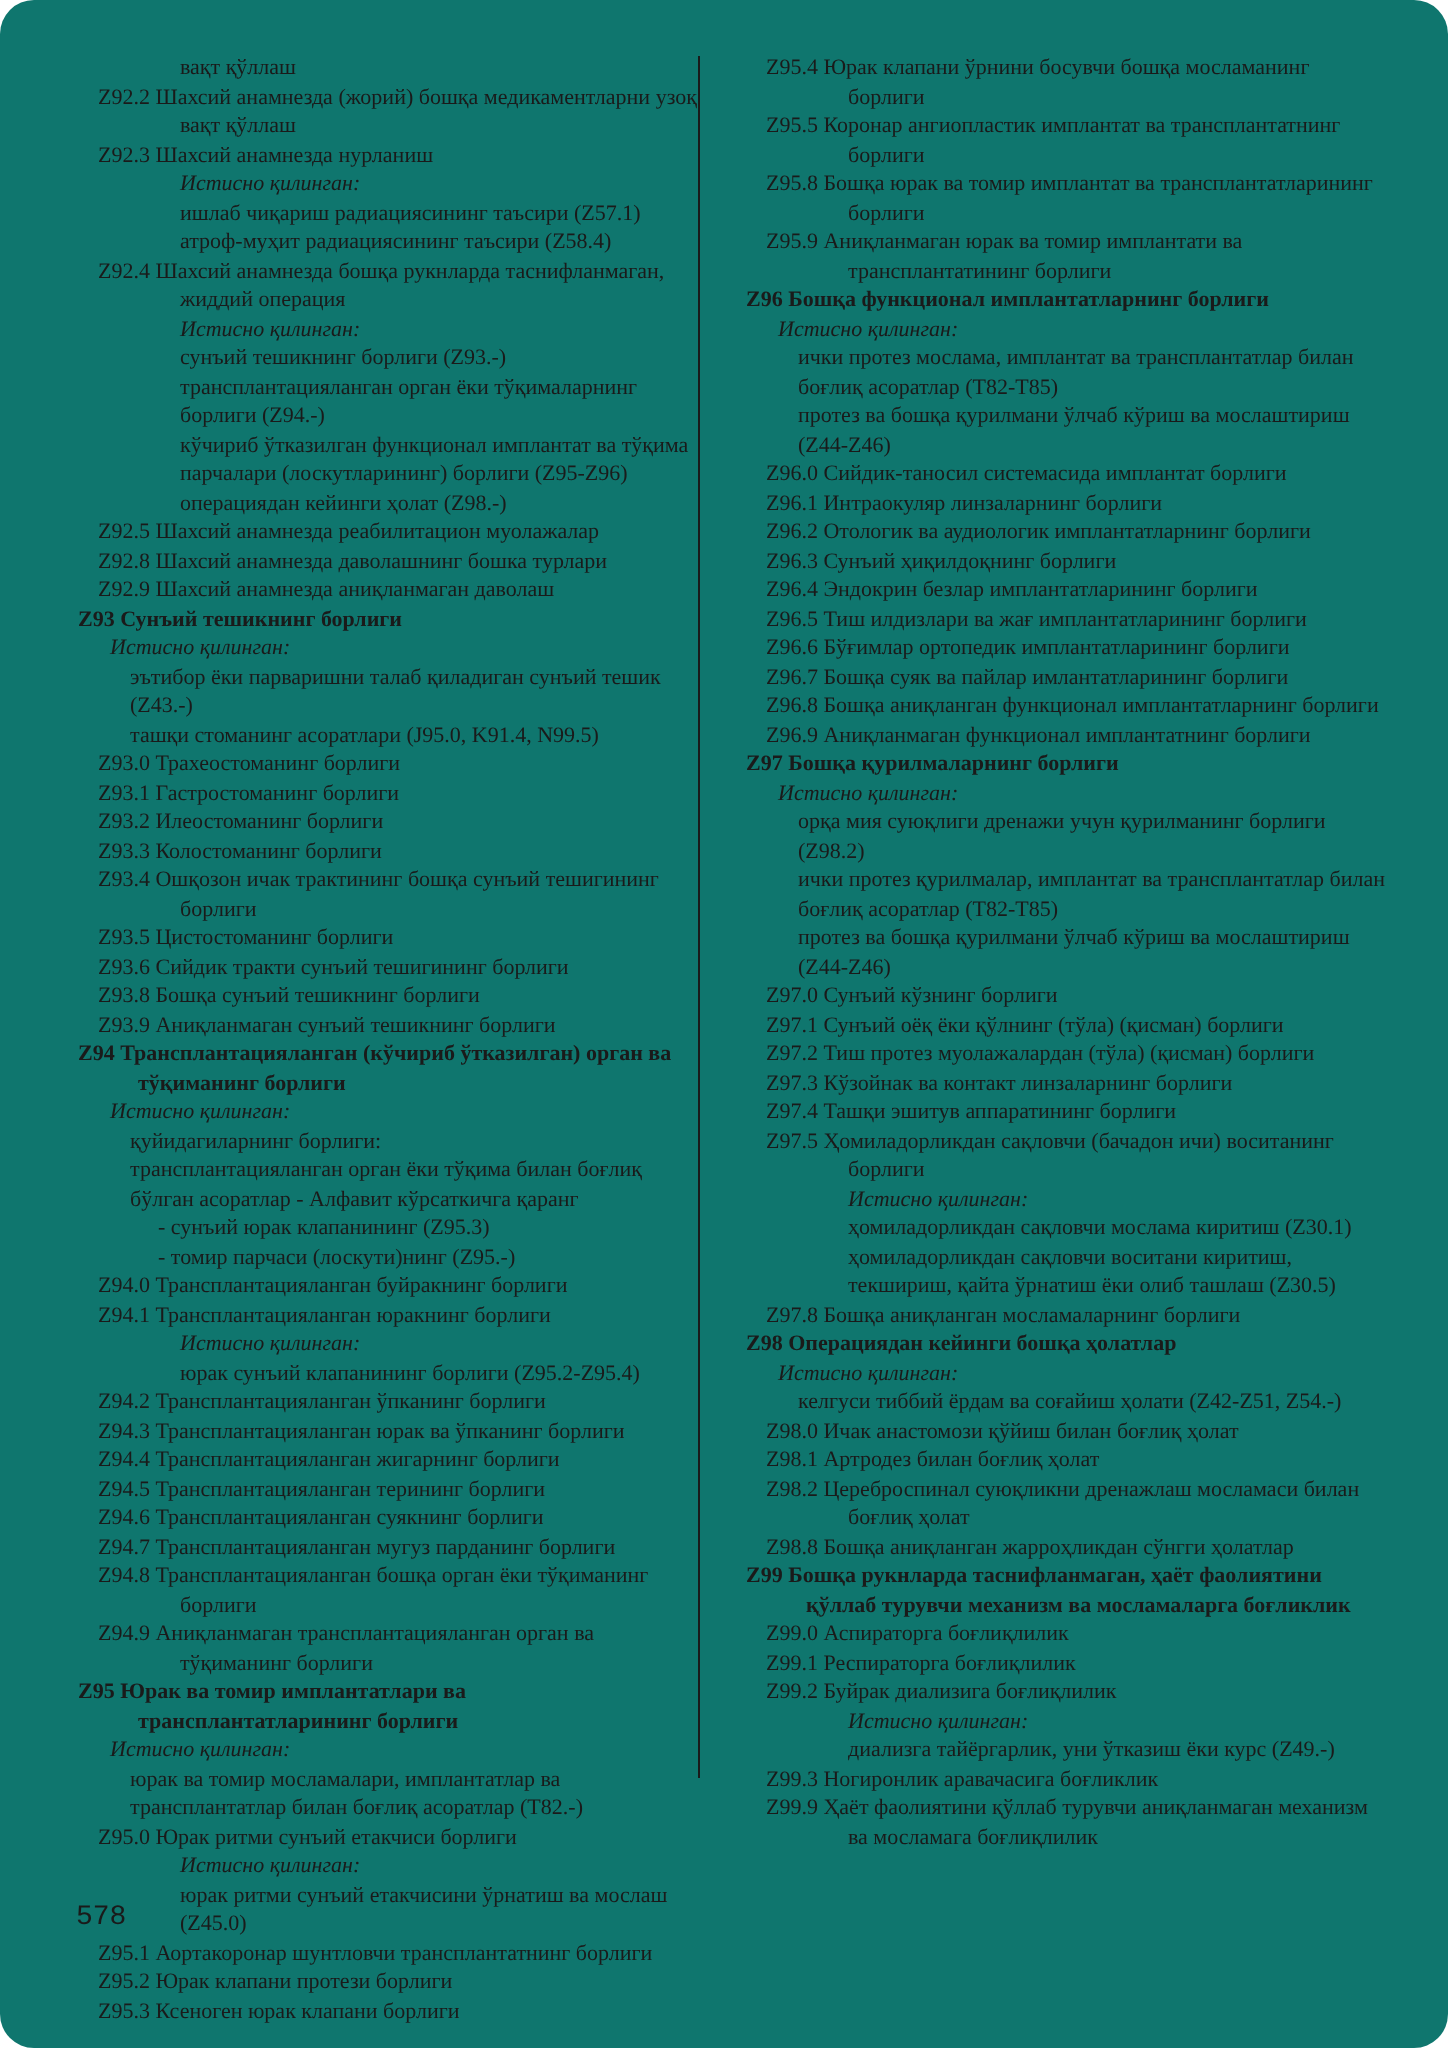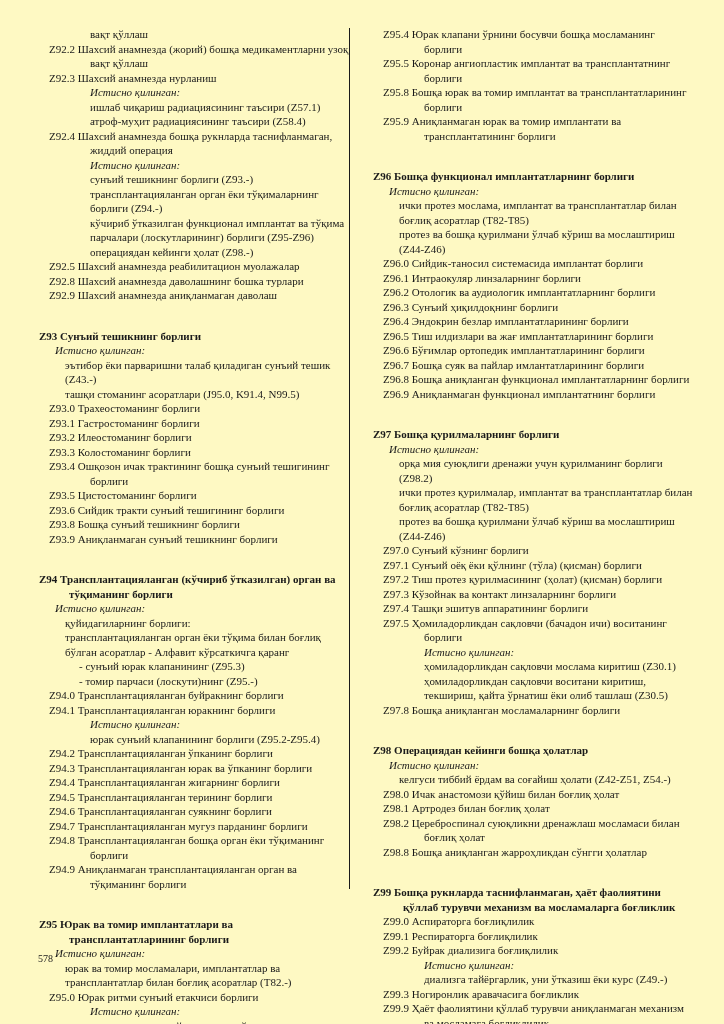--- a/index.html
+++ b/index.html
@@ -1,55 +1,57 @@
 <!DOCTYPE html>
 <html><head>
 <meta charset="utf-8">
 <style>
   html, body { margin: 0; padding: 0; background: #ffffff; }
   #page {
     position: relative;
     width: 724px;
     height: 1024px;
-    background: #fef9c3;
+    background: #0f766e;
     font-family: "Liberation Serif", "DejaVu Serif", serif;
     color: #1a1a1a;
     overflow: hidden;
+    border-radius: 17px;
   }
   .col {
     position: absolute;
     top: 27px;
     font-size: 11px;
     line-height: 14.5px;
   }
   #col-left  { left: 39px;  width: 312px; }
   #col-right { left: 373px; width: 320px; }
   #divider {
     position: absolute;
     left: 349px;
     top: 28px;
     width: 1px;
     height: 861px;
     background: #1a1a1a;
   }
   .entry { margin: 0; }
-  .t-header { font-weight: 700; padding-left: 30px; text-indent: -30px; margin-top: 26px; }
+  .t-header { font-weight: 700; padding-left: 30px; text-indent: -30px; }
   .t-item   { padding-left: 51px; text-indent: -41px; }
   .t-excl1  { font-style: italic; padding-left: 16px; }
   .t-note1  { padding-left: 26px; }
   .t-dash   { padding-left: 40px; }
   .t-excl2  { font-style: italic; padding-left: 51px; }
   .t-note2  { padding-left: 51px; }
   .t-cont   { padding-left: 51px; }
   #page-number {
     position: absolute;
     left: 38px;
     top: 950px;
-    font-size: 10px;
+    font-size: 14px;
     line-height: 18px;
+    font-family: Liberation Mono, monospace;
   }
 </style>
 </head>
 <body>
 
 <div id="page">
   <div id="col-left" class="col">
       <div class="entry t-cont"><span>вақт қўллаш</span></div>
       <div class="entry t-item"><span>Z92.2</span> <span>Шахсий анамнезда (жорий) бошқа медикаментларни узоқ вақт қўллаш</span></div>
       <div class="entry t-item"><span>Z92.3</span> <span>Шахсий анамнезда нурланиш</span></div>
@@ -126,21 +128,21 @@
       <div class="entry t-item"><span>Z96.7</span> <span>Бошқа суяк ва пайлар имлантатларининг борлиги</span></div>
       <div class="entry t-item"><span>Z96.8</span> <span>Бошқа аниқланган функционал имплантатларнинг борлиги</span></div>
       <div class="entry t-item"><span>Z96.9</span> <span>Аниқланмаган функционал имплантатнинг борлиги</span></div>
       <div class="entry t-header"><span>Z97</span> <span>Бошқа қурилмаларнинг борлиги</span></div>
       <div class="entry t-excl1"><span>Истисно қилинган:</span></div>
       <div class="entry t-note1"><span>орқа мия суюқлиги дренажи учун қурилманинг борлиги (Z98.2)</span></div>
       <div class="entry t-note1"><span>ички протез қурилмалар, имплантат ва трансплантатлар билан боғлиқ асоратлар (T82-T85)</span></div>
       <div class="entry t-note1"><span>протез ва бошқа қурилмани ўлчаб кўриш ва мослаштириш (Z44-Z46)</span></div>
       <div class="entry t-item"><span>Z97.0</span> <span>Сунъий кўзнинг борлиги</span></div>
       <div class="entry t-item"><span>Z97.1</span> <span>Сунъий оёқ ёки қўлнинг (тўла) (қисман) борлиги</span></div>
-      <div class="entry t-item"><span>Z97.2</span> <span>Тиш протез қурилмасининг (ҳолат) (қисман) борлиги</span></div>
+      <div class="entry t-item"><span>Z97.2</span> <span>Тиш протез муолажалардан (тўла) (қисман) борлиги</span></div>
       <div class="entry t-item"><span>Z97.3</span> <span>Кўзойнак ва контакт линзаларнинг борлиги</span></div>
       <div class="entry t-item"><span>Z97.4</span> <span>Ташқи эшитув аппаратининг борлиги</span></div>
       <div class="entry t-item"><span>Z97.5</span> <span>Ҳомиладорликдан сақловчи (бачадон ичи) воситанинг борлиги</span></div>
       <div class="entry t-excl2"><span>Истисно қилинган:</span></div>
       <div class="entry t-note2"><span>ҳомиладорликдан сақловчи мослама киритиш (Z30.1)</span></div>
       <div class="entry t-note2"><span>ҳомиладорликдан сақловчи воситани киритиш, текшириш, қайта ўрнатиш ёки олиб ташлаш (Z30.5)</span></div>
       <div class="entry t-item"><span>Z97.8</span> <span>Бошқа аниқланган мосламаларнинг борлиги</span></div>
       <div class="entry t-header"><span>Z98</span> <span>Операциядан кейинги бошқа ҳолатлар</span></div>
       <div class="entry t-excl1"><span>Истисно қилинган:</span></div>
       <div class="entry t-note1"><span>келгуси тиббий ёрдам ва соғайиш ҳолати (Z42-Z51, Z54.-)</span></div>

